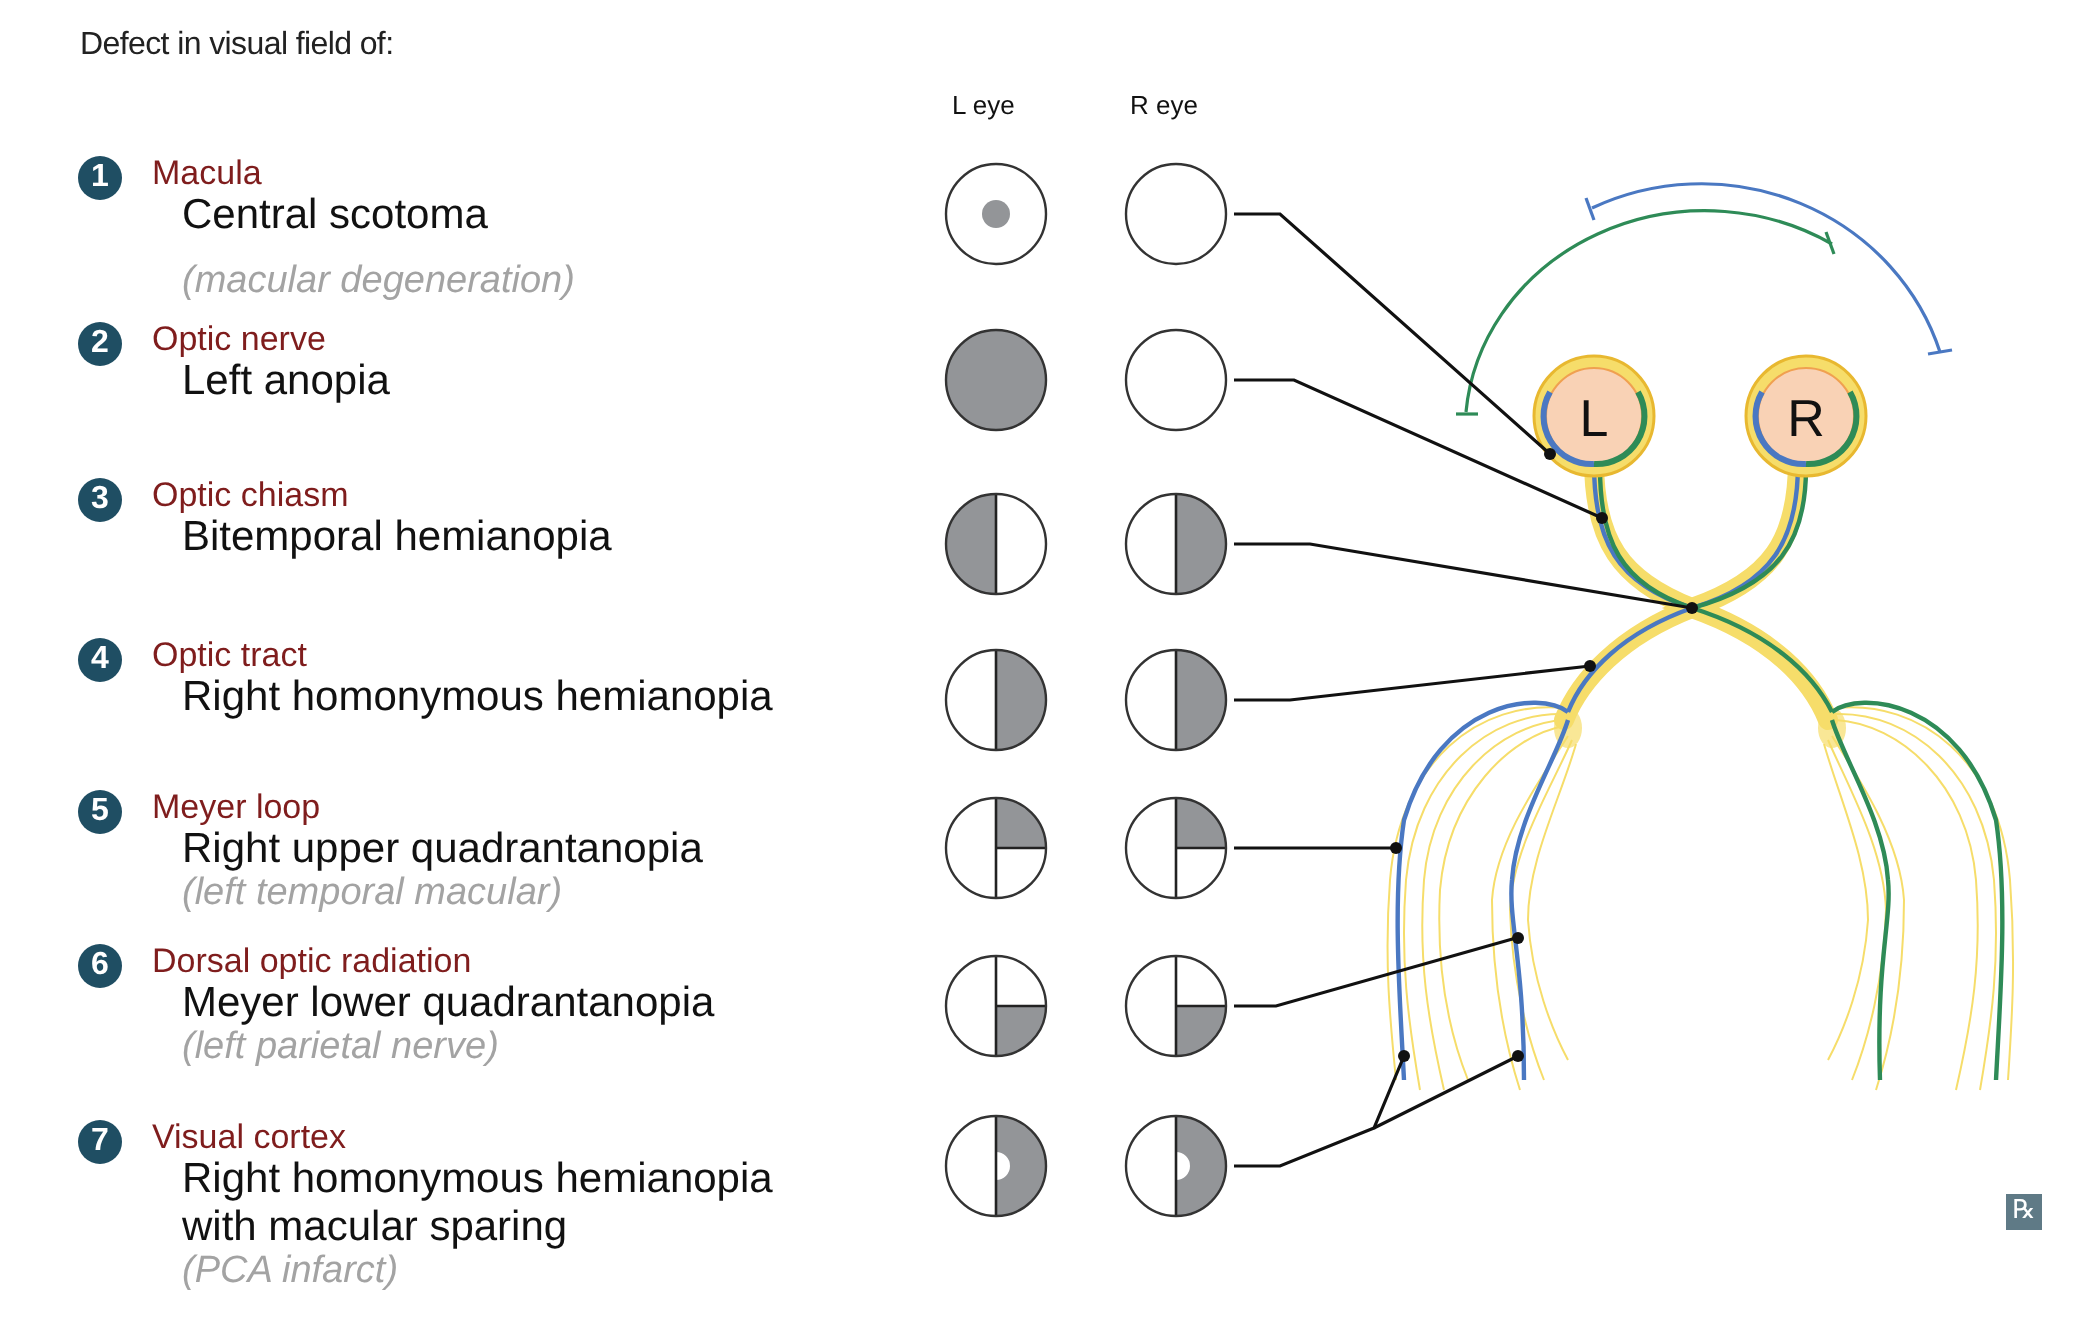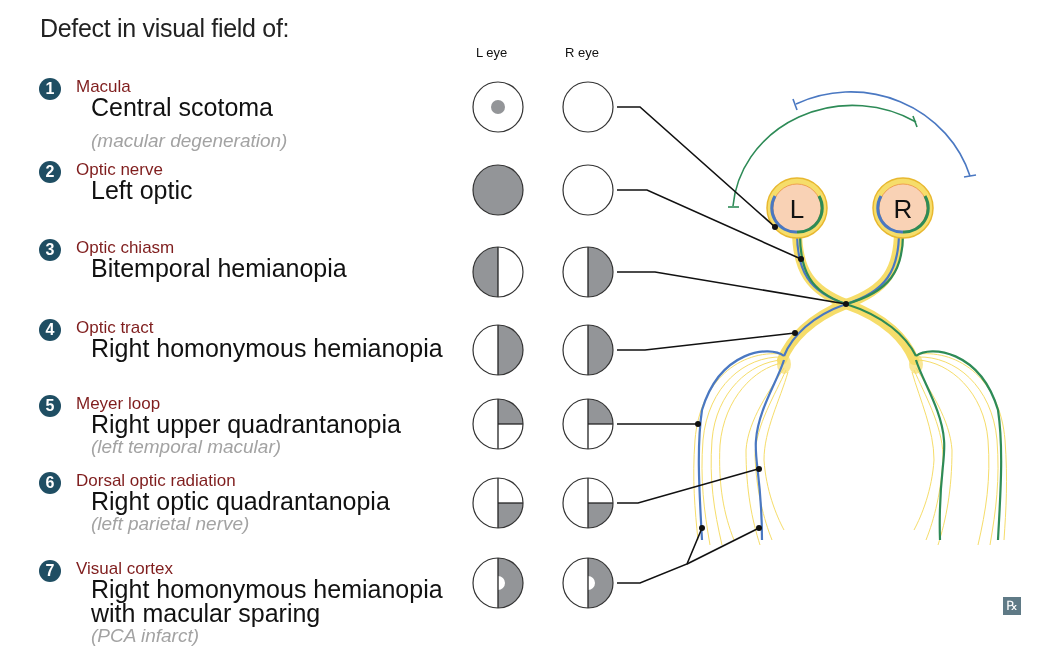--- a/index.html
+++ b/index.html
@@ -1,66 +1,66 @@
 <!DOCTYPE html>
 <html><head>
 <meta charset="utf-8">
 <style>
   html, body { margin: 0; padding: 0; background: #ffffff; }
   body { width: 1050px; height: 659px; position: relative; overflow: hidden;
          font-family: "Liberation Sans", sans-serif; color: #1a1a1a; }
-  .title { position: absolute; left: 40px; top: 14px; font-size: 25px; letter-spacing: -0.3px; color: #222; }
+  .title { position: absolute; left: 40px; top: 14px; font-size: 16px; letter-spacing: -0.3px; color: #222; }
   .item { position: absolute; left: 39px; }
   .badge { position: absolute; left: 0; top: 1px; width: 22px; height: 22px; border-radius: 50%;
            background: #1f4e63; color: #fff; font-weight: bold; font-size: 16px;
            display: flex; align-items: center; justify-content: center; }
   .name { position: absolute; left: 37px; top: 0; font-size: 17px; white-space: nowrap; color: #7f1d1d; text-align: right; }
-  .desc { position: absolute; left: 52px; font-size: 25px; white-space: nowrap; color: #111; line-height: 23px; }
+  .desc { position: absolute; left: 52px; font-size: 21px; white-space: nowrap; color: #111; line-height: 23px; }
   .note { position: absolute; left: 52px; font-size: 19px; font-style: italic; color: #a3a3a3; white-space: nowrap; }
   .col-head { position: absolute; top: 45px; font-size: 13px; color: #111; }
   svg.diagram { position: absolute; left: 0; top: 0; }
   .rx { position: absolute; left: 1003px; top: 597px; width: 18px; height: 18px; background: #5f7a86;
         color: #fff; font-size: 13px; line-height: 18px; text-align: center; font-family: "DejaVu Sans", sans-serif; }
 </style>
 </head>
 <body>
 
 <div class="title">Defect in visual field of:</div>
 
 <div class="item" style="top:77px">
   <div class="badge">1</div>
   <div class="name">Macula</div>
   <div class="desc" style="top:19px">Central scotoma</div>
   <div class="note" style="top:53px">(macular degeneration)</div>
 </div>
 <div class="item" style="top:160px">
   <div class="badge">2</div>
   <div class="name">Optic nerve</div>
-  <div class="desc" style="top:19px">Left optic</div>
+  <div class="desc" style="top:19px">Left anopia</div>
 </div>
 <div class="item" style="top:238px">
   <div class="badge">3</div>
   <div class="name">Optic chiasm</div>
   <div class="desc" style="top:19px">Bitemporal hemianopia</div>
 </div>
 <div class="item" style="top:318px">
   <div class="badge">4</div>
   <div class="name">Optic tract</div>
   <div class="desc" style="top:19px">Right homonymous hemianopia</div>
 </div>
 <div class="item" style="top:394px">
   <div class="badge">5</div>
   <div class="name">Meyer loop</div>
   <div class="desc" style="top:19px">Right upper quadrantanopia</div>
   <div class="note" style="top:42px">(left temporal macular)</div>
 </div>
 <div class="item" style="top:471px">
   <div class="badge">6</div>
   <div class="name">Dorsal optic radiation</div>
-  <div class="desc" style="top:19px">Right optic quadrantanopia</div>
+  <div class="desc" style="top:19px">Meyer lower quadrantanopia</div>
   <div class="note" style="top:42px">(left parietal nerve)</div>
 </div>
 <div class="item" style="top:559px">
   <div class="badge">7</div>
   <div class="name">Visual cortex</div>
   <div class="desc" style="top:19px">Right homonymous hemianopia</div>
   <div class="desc" style="top:43px">with macular sparing</div>
   <div class="note" style="top:66px">(PCA infarct)</div>
 </div>
 

